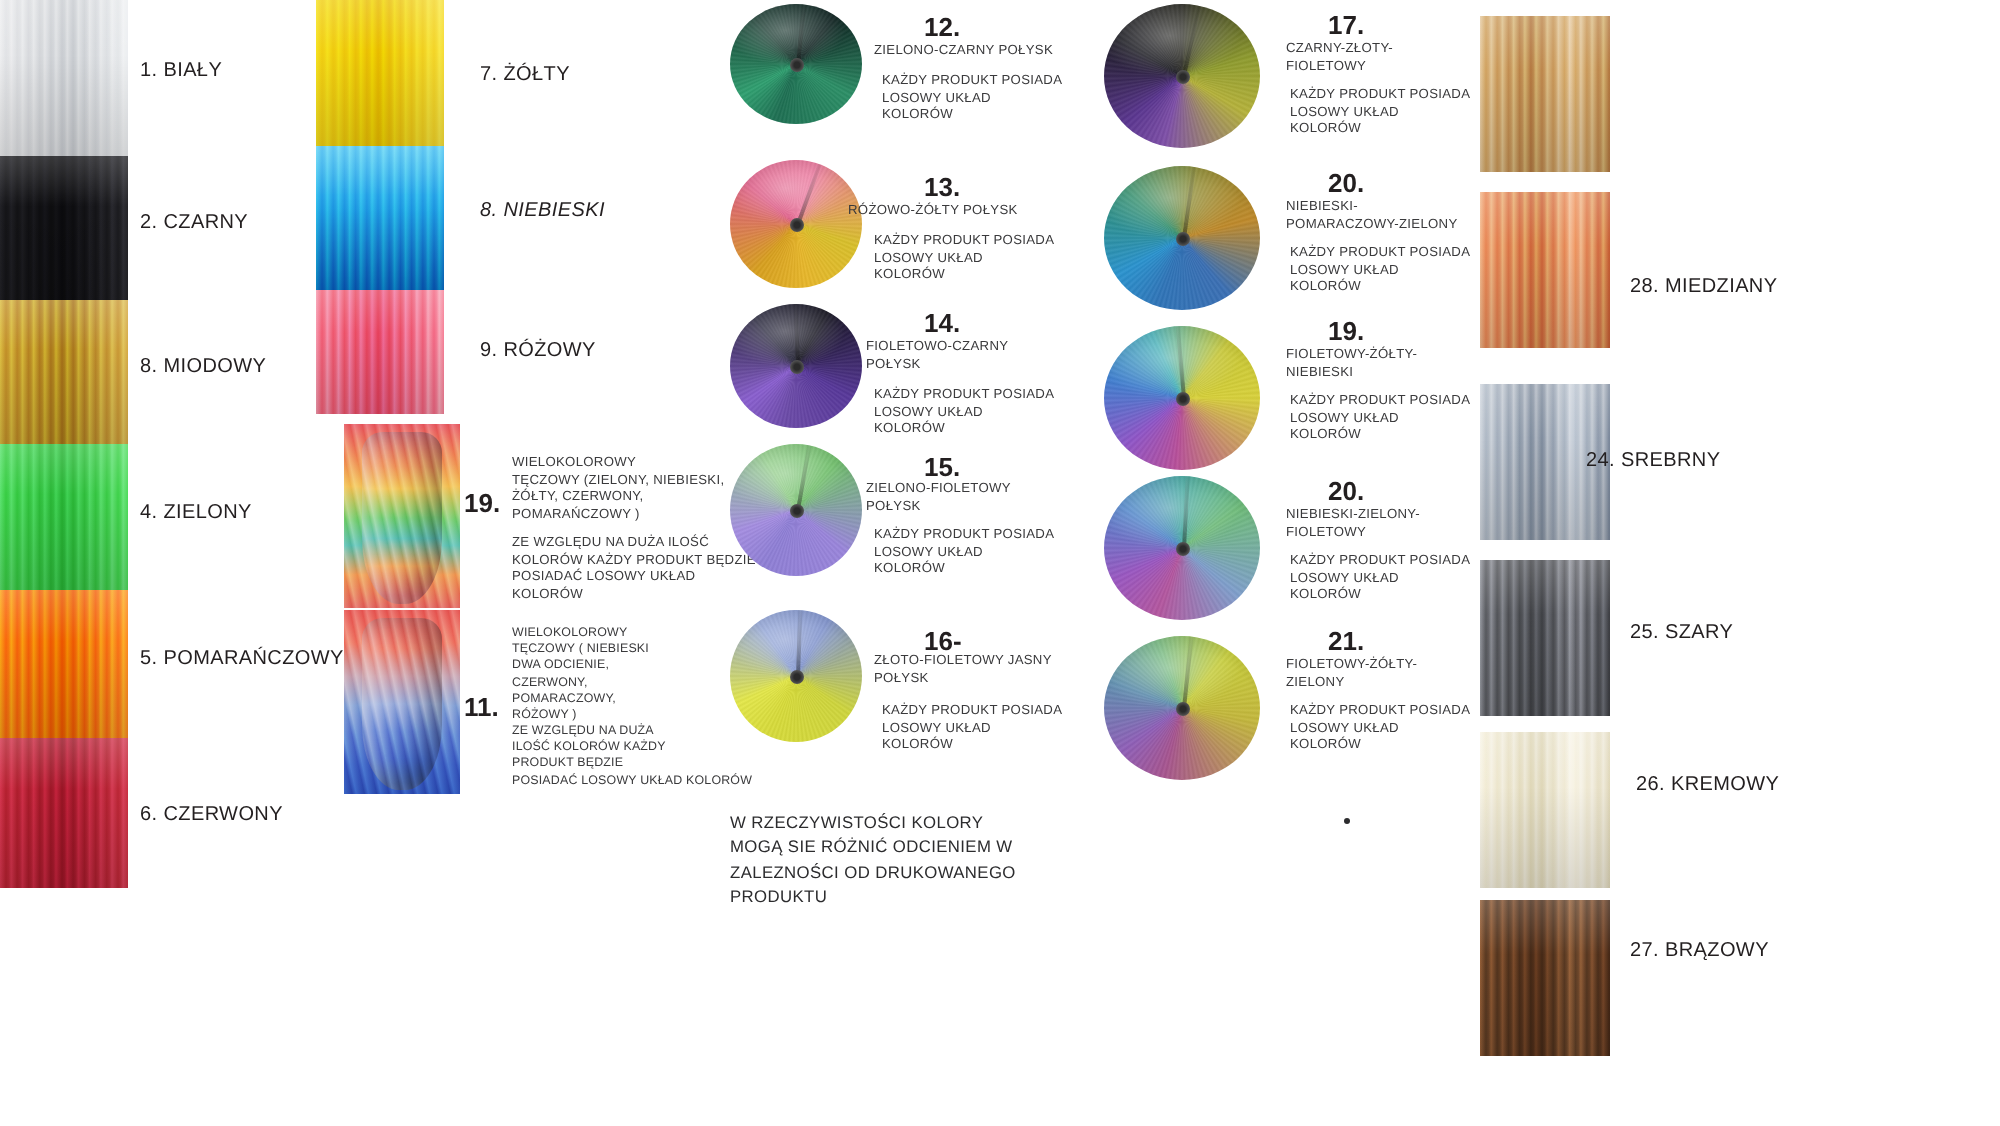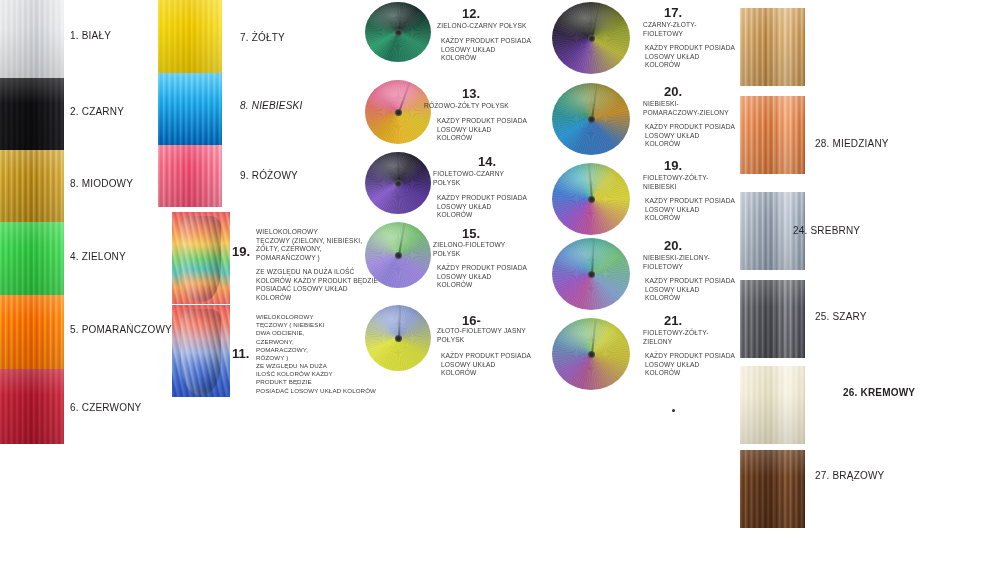--- a/index.html
+++ b/index.html
@@ -231,21 +231,21 @@
 LOSOWY UKŁAD
 KOLORÓW</div>
 
   <div class="disc" style="left:365px;top:152px;width:66px;height:62px;
               background:conic-gradient(from 190deg at 50% 50%, #6b4aa8, #8a5fd0 45deg, #25243a 130deg, #14131f 200deg, #57379a 290deg, #6b4aa8 360deg);">
     <div class="rib"></div>
     <div class="seam" style="transform:rotate(178deg);"></div>
     <div class="gloss"></div>
     <div class="hub"></div>
   </div>
-  <div class="num" style="left:462px;top:154px;margin-left:16px;">14.</div>
+  <div class="num" style="left:462px;top:154px;">14.</div>
   <div class="desc" style="left:433px;top:170px;width:130px;">FIOLETOWO-CZARNY
 POŁYSK</div>
   <div class="desc" style="left:437px;top:194px;width:120px;">KAŻDY PRODUKT POSIADA
 LOSOWY UKŁAD
 KOLORÓW</div>
 
   <div class="disc" style="left:365px;top:222px;width:66px;height:66px;
               background:conic-gradient(from 210deg at 50% 50%, #8f7fd6, #a58ee2 40deg, #8fcf86 120deg, #6fc06a 190deg, #9a85dc 280deg, #8f7fd6 360deg);">
     <div class="rib"></div>
     <div class="seam" style="transform:rotate(190deg);"></div>
@@ -266,20 +266,24 @@
     <div class="gloss"></div>
     <div class="hub"></div>
   </div>
   <div class="num" style="left:462px;top:313px;">16-</div>
   <div class="desc" style="left:437px;top:327px;width:130px;">ZŁOTO-FIOLETOWY JASNY
 POŁYSK</div>
   <div class="desc" style="left:441px;top:352px;width:120px;">KAŻDY PRODUKT POSIADA
 LOSOWY UKŁAD
 KOLORÓW</div>
 
+  <div class="note" style="left:365px;top:405px;width:170px;">W RZECZYWISTOŚCI KOLORY
+MOGĄ SIE RÓŻNIĆ ODCIENIEM W
+ZALEZNOŚCI OD DRUKOWANEGO
+PRODUKTU</div>
 
   <div class="disc" style="left:552px;top:2px;width:78px;height:72px;
               background:conic-gradient(from 195deg at 50% 50%, #7e4fa8, #5a3590 35deg, #1b1b22 105deg, #23231c 165deg, #8f9c2e 240deg, #b5b23a 285deg, #7e4fa8 360deg);">
     <div class="rib"></div>
     <div class="seam" style="transform:rotate(192deg);"></div>
     <div class="gloss"></div>
     <div class="hub"></div>
   </div>
   <div class="num" style="left:664px;top:5px;">17.</div>
   <div class="desc" style="left:643px;top:21px;width:120px;">CZARNY-ZŁOTY-
@@ -366,21 +370,21 @@
   <div class="sw" style="left:740px;top:280px;width:65px;height:78px;background:linear-gradient(90deg,#75777d,#4a4c51 45%,#7b7d84 72%,#4c4e54);">
     <div class="tex"></div>
     <div class="shade"></div>
   </div>
   <div class="lbl" style="left:815px;top:310px;">25. SZARY</div>
 
   <div class="sw" style="left:740px;top:366px;width:65px;height:78px;background:linear-gradient(90deg,#f6f1df,#e2dbc0 45%,#f8f4e6 72%,#e5dec5);">
     <div class="tex"></div>
     <div class="shade"></div>
   </div>
-  <div class="lbl" style="left:843px;top:386px;font-weight:bold;">26. KREMOWY</div>
+  <div class="lbl" style="left:818px;top:386px;">26. KREMOWY</div>
 
   <div class="sw" style="left:740px;top:450px;width:65px;height:78px;background:linear-gradient(90deg,#744a2b,#522f19 45%,#7a5030 72%,#55311b);">
     <div class="tex"></div>
     <div class="shade"></div>
   </div>
   <div class="lbl" style="left:815px;top:469px;">27. BRĄZOWY</div>
 
 </div>
 
 </body></html>

